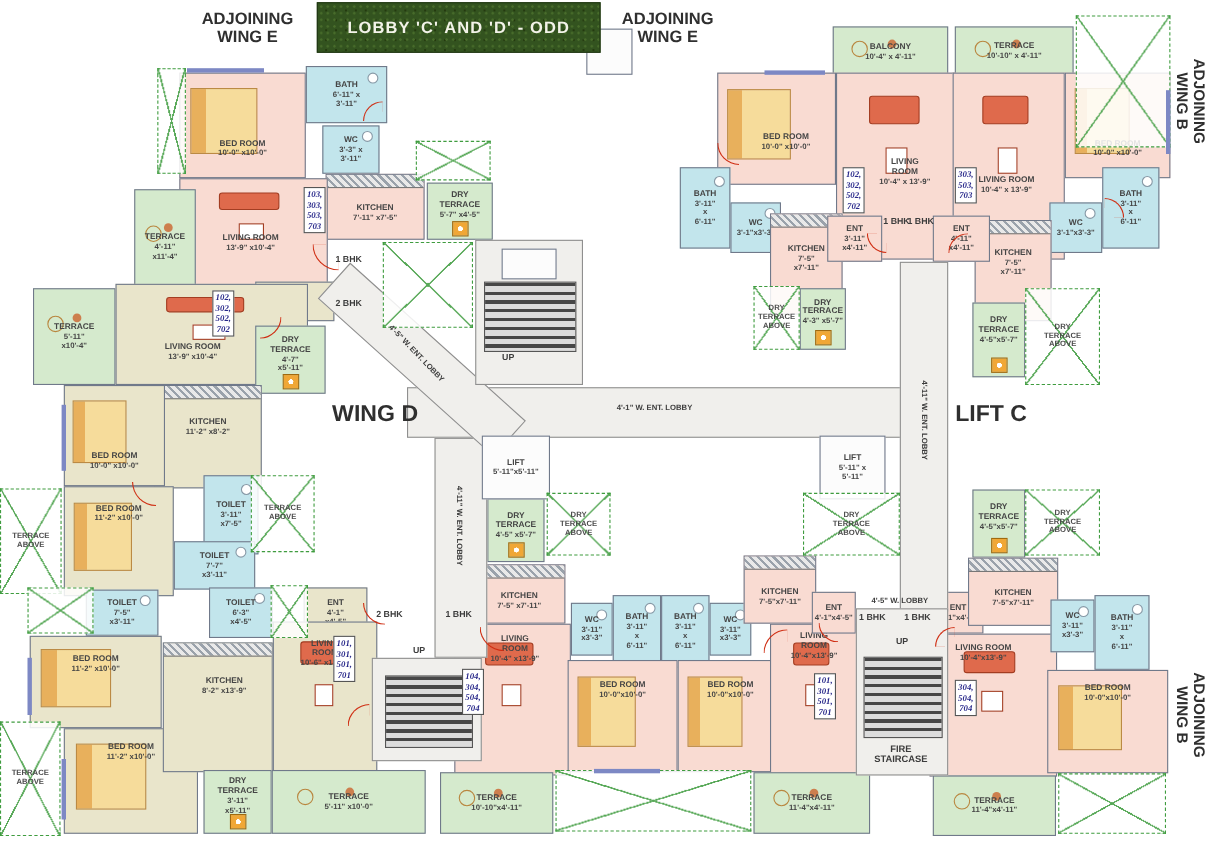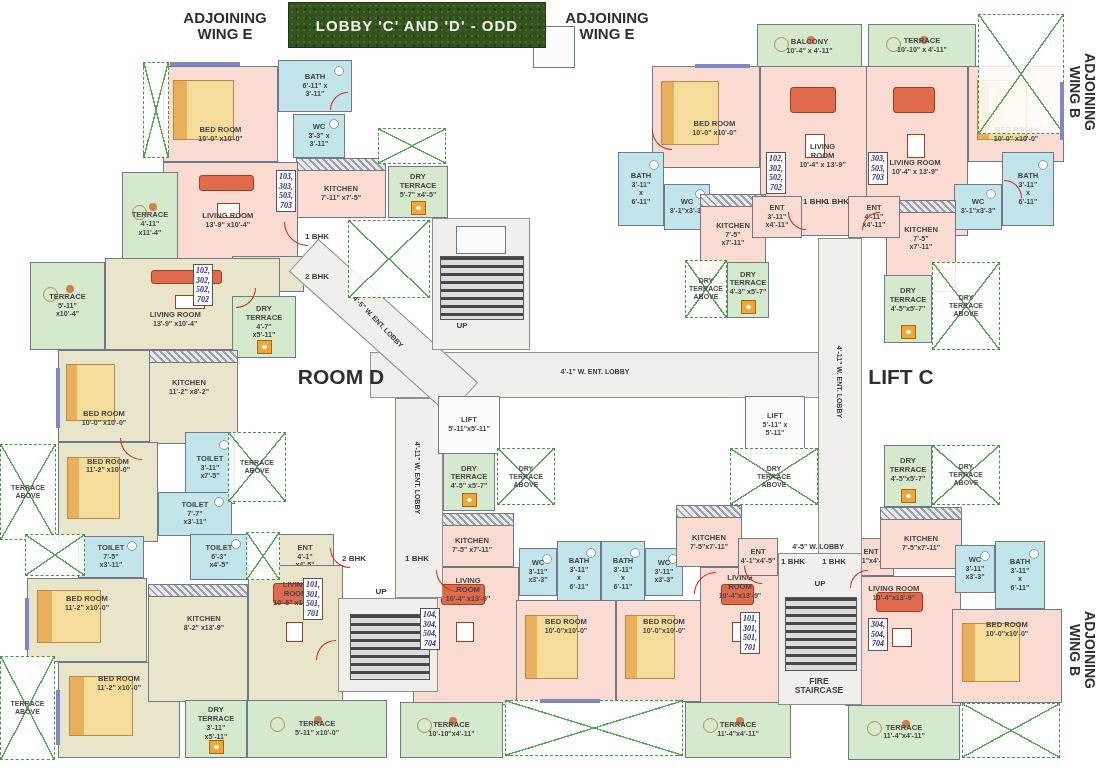--- a/index.html
+++ b/index.html
@@ -65,21 +65,21 @@
     <span>LOBBY 'C' AND 'D' - ODD</span>
   </div>
   <div class="biglab" style="left:225px;top:26px;font-size:15px;">ADJOINING
 WING E</div>
   <div class="biglab" style="left:607px;top:26px;font-size:15px;">ADJOINING
 WING E</div>
   <div class="biglab" style="left:1082px;top:92px;font-size:14px;transform:translate(-50%,-50%) rotate(90deg);">ADJOINING
 WING B</div>
   <div class="biglab" style="left:1082px;top:650px;font-size:14px;transform:translate(-50%,-50%) rotate(90deg);">ADJOINING
 WING B</div>
-  <div class="biglab" style="left:341px;top:377px;font-size:21px;">ROOM D</div>
+  <div class="biglab" style="left:341px;top:377px;font-size:21px;">WING D</div>
   <div class="biglab" style="left:901px;top:377px;font-size:21px;">LIFT C</div>
 <div class="room p-pink t-bed" style="left: 163px; top: 66px; width: 115px; height: 96px;">
       <div class="rlab" style="left: 50%; top: 72%;"><span class="rname">BED ROOM</span><span class="rdims">10'-0" x10'-0"</span></div>
     </div>
     <div class="room p-blue t-bath" style="left: 278px; top: 60px; width: 74px; height: 52px;">
       <div class="rlab" style="left: 50%; top: 50%;"><span class="rname">BATH</span><span class="rdims">6'-11" x 3'-11"</span></div>
     </div>
     <div class="room p-blue t-bath" style="left: 293px; top: 114px; width: 52px; height: 44px;">
       <div class="rlab" style="left: 50%; top: 50%;"><span class="rname">WC</span><span class="rdims">3'-3" x 3'-11"</span></div>
     </div>

